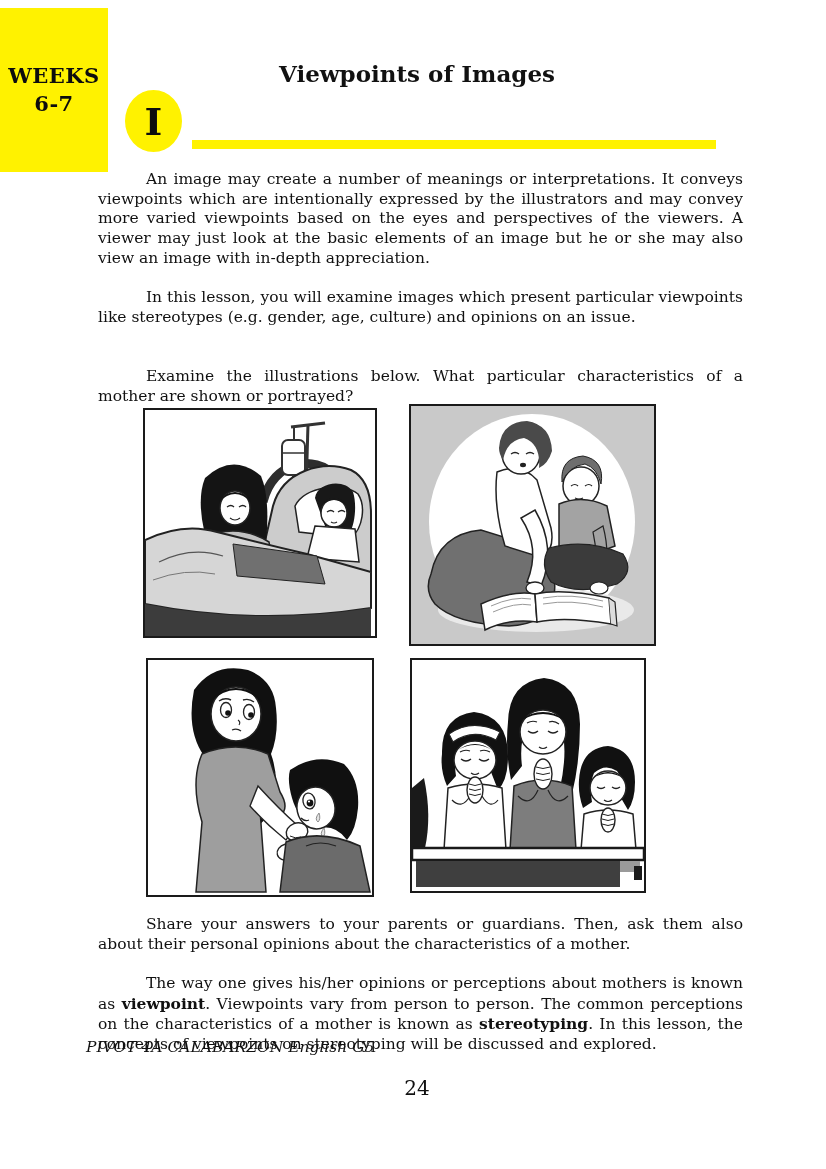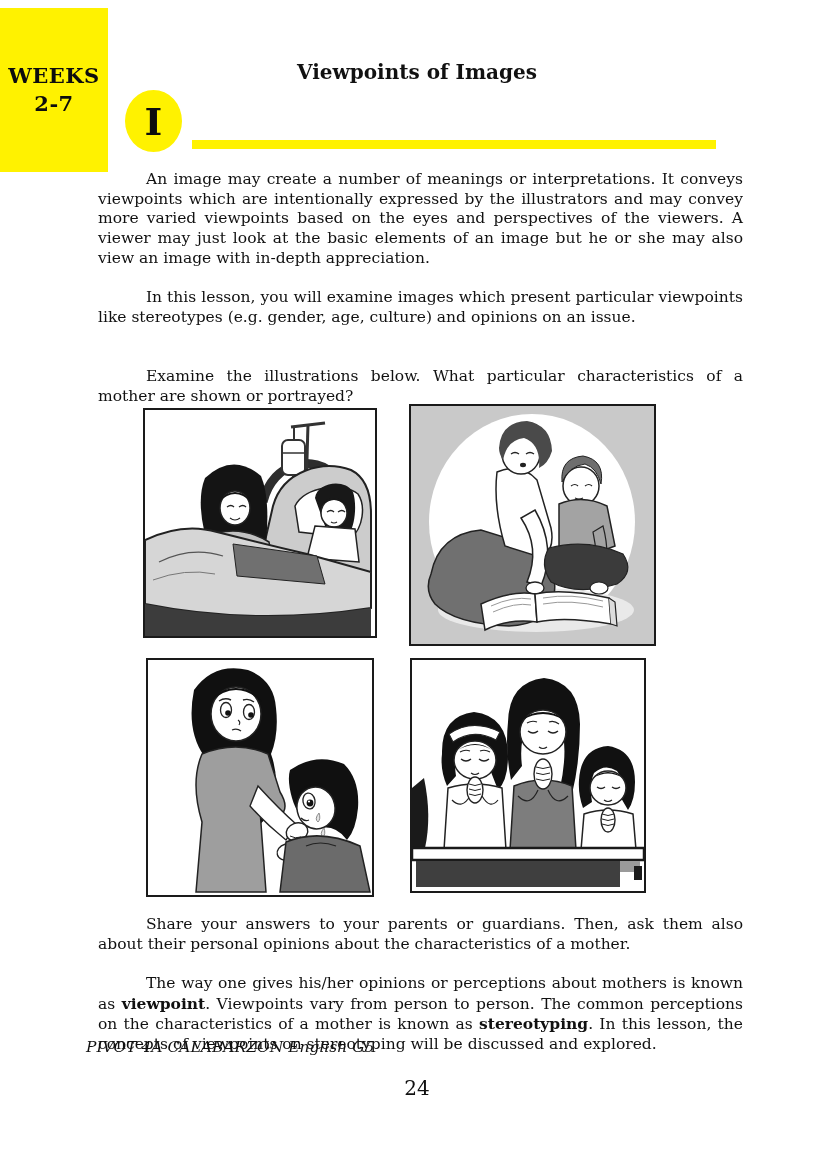--- a/index.html
+++ b/index.html
@@ -10,21 +10,21 @@
   }
   .weeks-box {
     position:absolute; left:0; top:8px; width:108px; height:164px;
     background:var(--accent,#FFF200);
     display:flex; flex-direction:column; justify-content:center; align-items:center;
     font-weight:bold; font-size:21px; line-height:1.35; color:#0d0d0d;
     text-align:center; letter-spacing:0.5px;
   }
   .page-title {
     position:absolute; left:107px; top:60px; width:620px;
-    text-align:center; font-size:20px; font-weight:bold; margin:0;
+    text-align:center; font-size:23px; font-weight:bold; margin:0;
   }
   .lesson-subtitle {
     position:absolute; left:107px; top:96px; width:620px;
     text-align:center; font-size:18px;
   }
   .lesson-circle {
     position:absolute; left:125px; top:90px; width:57px; height:62px;
     background:var(--accent,#FFF200); border-radius:50%;
     display:flex; align-items:center; justify-content:center;
     font-size:38px; font-weight:bold; color:#0d0d0d;
@@ -68,21 +68,21 @@
     font-size:17.5px; color:#d2d2d2; letter-spacing:0.5px;
   }
 </style>
 </head>
 <body>
 
 <div class="page" style="--accent: #FFF200;">
 
   <div class="weeks-box">
     <div>WEEKS</div>
-    <div>2-7</div>
+    <div>6-7</div>
   </div>
 
   <h1 class="page-title">Viewpoints of Images</h1>
 
   <div class="lesson-circle">
     <span>I</span>
   </div>
   <div class="divider-bar"></div>
 
   <p class="para" id="p1">An image may create a number of meanings or interpretations. It conveys viewpoints which are intentionally expressed by the illustrators and may convey more varied viewpoints based on the eyes and perspectives of the viewers. A viewer may just look at the basic elements of an image but he or she may also view an image with in-depth appreciation.</p>

